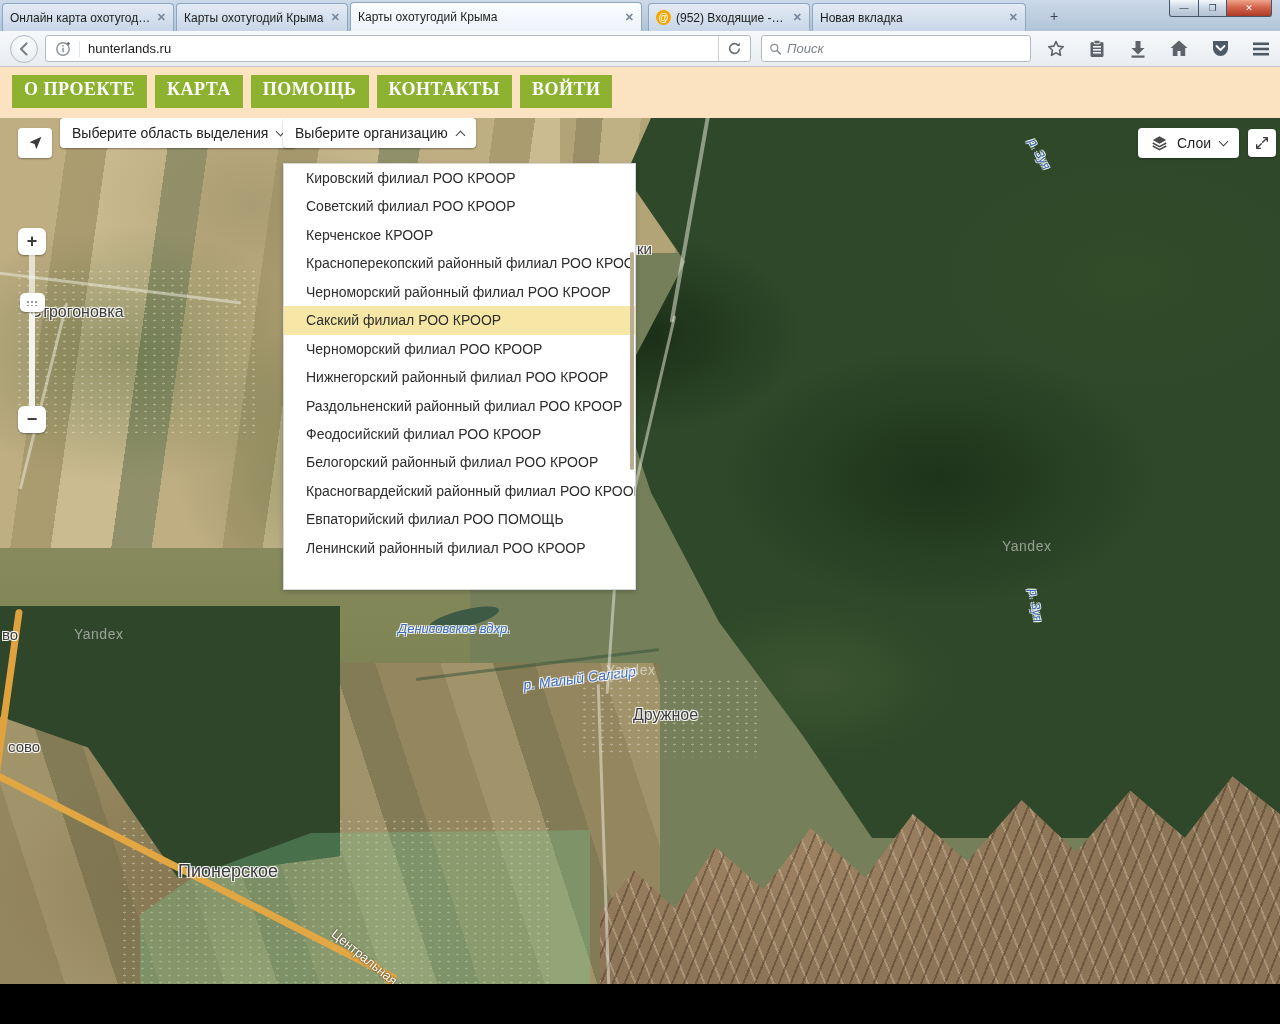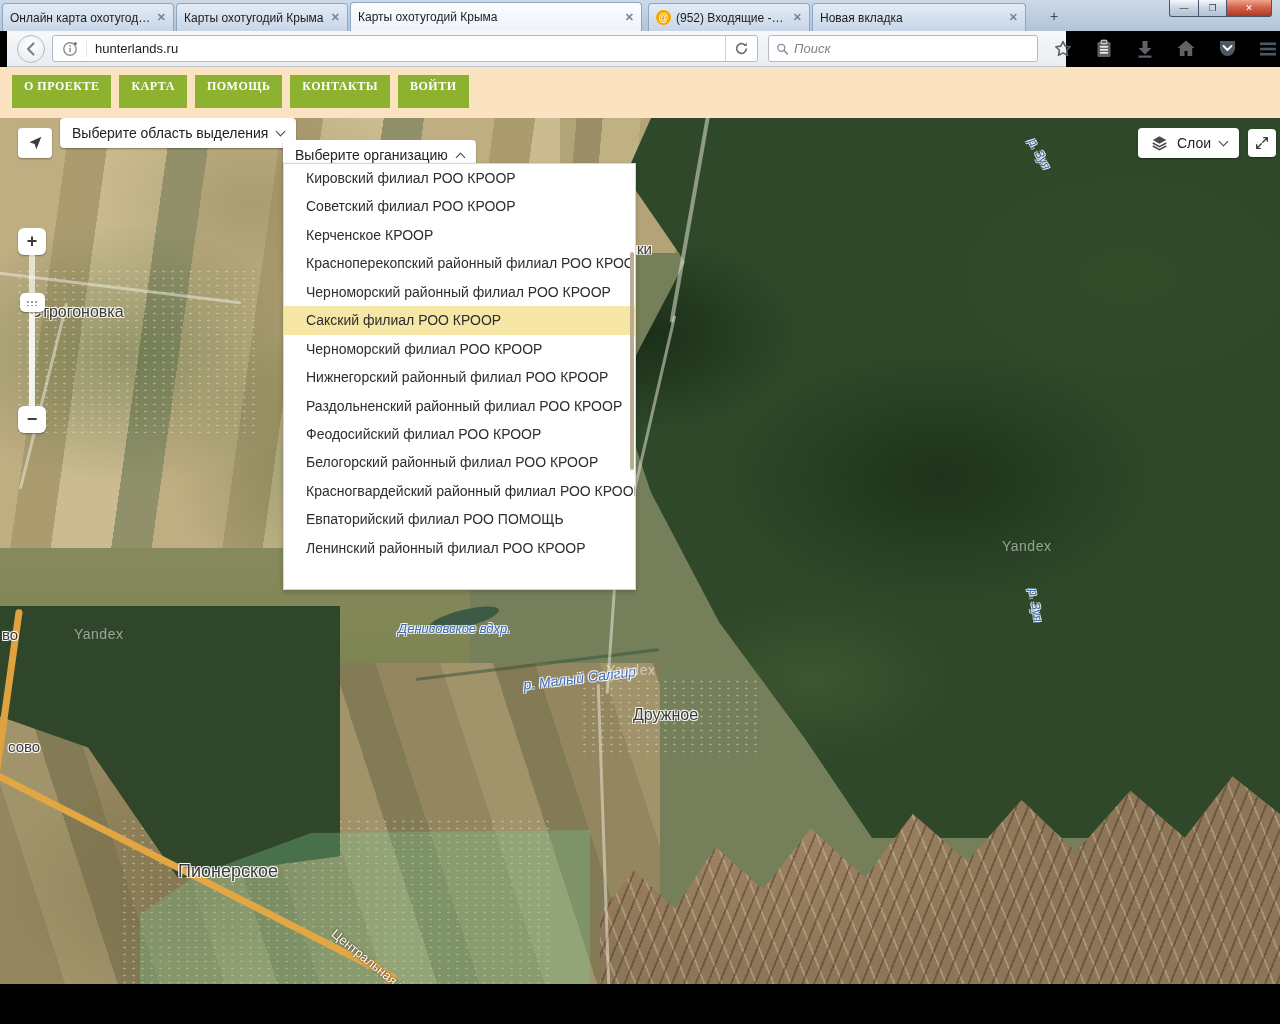--- a/index.html
+++ b/index.html
@@ -22,21 +22,21 @@
   #win-controls { position:absolute; top:0; right:8px; z-index:5; display:flex; }
   .winbtn { height:17px; border:1px solid #44566c; border-top:none;
     background:linear-gradient(#f4f8fc,#ccd7e4 45%,#b2c1d3); font-size:9px; color:#2d3a48;
     display:flex; align-items:center; justify-content:center; }
   .winbtn.min { width:30px; border-radius:0 0 0 3px; }
   .winbtn.max { width:28px; border-left:none; }
   .winbtn.close { width:45px; border-left:none; border-radius:0 0 3px 0; color:#fff;
     background:linear-gradient(#f0a58c,#d4644d 45%,#ad3a24); }
 
   
-  #toolbar { position:absolute; left:7px; top:31px; width:1059px; height:36px;
+  #toolbar { position:absolute; left:0; top:31px; width:1280px; height:36px;
     background:linear-gradient(#f6f8fa,#e9edf1); border-bottom:1px solid #c3c9cf;
     display:flex; align-items:center; padding:0 10px; }
   #back-btn { width:28px; height:28px; border-radius:50%; border:1px solid #b4bac1;
     background:radial-gradient(circle at 50% 35%, #ffffff, #e4e9ee); flex:none;
     display:flex; align-items:center; justify-content:center; }
   #urlbar { width:706px; height:27px; margin-left:7px; background:#fff; border:1px solid #b4bac1;
     border-radius:3px; display:flex; align-items:center; flex:none; }
   #urlbar .info-wrap { width:34px; display:flex; justify-content:center; border-right:1px solid #e2e5e9; flex:none; }
   #url-text { font-size:13px; color:#1a1a1a; padding-left:8px; flex:1; }
   #reload-seg { width:32px; align-self:stretch; border-left:1px solid #ccd1d7;
@@ -46,21 +46,21 @@
   #searchbar input { border:none; outline:none; width:100%; font-size:13px; margin-left:5px;
     font-family:"Liberation Sans",sans-serif; background:transparent; }
   #searchbar input::placeholder { font-style:italic; color:#7d838a; }
   #toolbar-icons { display:flex; align-items:center; margin-left:14px; gap:19px; }
   .tb-icon { width:22px; height:22px; display:flex; align-items:center; justify-content:center; }
 
   
   #sitenav { position:absolute; left:0; top:67px; width:1280px; height:51px; background:#fbe2c1;
     display:flex; align-items:flex-start; gap:8px; padding:8px 0 0 12px; }
   .nav-btn { background:#8cb22f; color:#fff; font-family:"Liberation Serif", serif; font-weight:bold;
-    font-size:12px; height:33px; padding:4px 12px 0; letter-spacing:.5px; }
+    font-size:18px; height:33px; padding:4px 12px 0; letter-spacing:.5px; }
 
   
   #map { position:absolute; left:0; top:118px; width:1280px; height:866px; overflow:hidden; background:#75805a; }
   #map .layer { position:absolute; }
   .m-band { left:0; top:380px; width:470px; height:220px; background:linear-gradient(180deg,#8a8c60,#7a824f); }
   .m-fields-top { left:420px; top:0; width:310px; height:135px;
     background:repeating-linear-gradient(95deg,#b3a478 0 46px,#9b8f68 46px 72px,#c0b185 72px 110px); }
   .m-fields-tl { left:0; top:0; width:560px; height:430px;
     background:
       radial-gradient(220px 160px at 70% 82%, rgba(70,95,50,.5), transparent),
@@ -119,21 +119,21 @@
 
   
   .mapbtn { position:absolute; background:#fff; border-radius:4px; box-shadow:0 1px 2px rgba(0,0,0,.35);
     height:30px; display:flex; align-items:center; font-size:14px; color:#222; padding:0 12px; }
   .chev { width:7px; height:7px; border-right:1.6px solid #444; border-bottom:1.6px solid #444;
     display:inline-block; margin-left:9px; }
   .chev.down { transform:rotate(45deg); margin-top:-4px; }
   .chev.up { transform:rotate(-135deg); margin-top:5px; }
   #geo-btn { left:18px; top:10px; width:34px; padding:0; justify-content:center; }
   #area-btn { left:60px; top:0; }
-  #org-btn { left:283px; top:22px; }
+  #org-btn { left:283px; top:0; }
   #layers-btn { right:41px; top:10px; }
   #fs-btn { right:4px; top:11px; width:28px; height:28px; padding:0; justify-content:center; }
   #org-dropdown { position:absolute; left:283px; top:45px; width:353px; height:427px; background:#fff;
     border:1px solid #d6d6d6; box-shadow:0 2px 5px rgba(0,0,0,.2); }
   #org-dropdown ul { list-style:none; }
   #org-dropdown li { height:28.45px; line-height:28.45px; padding-left:22px; font-size:14px; color:#2d2d2d;
     white-space:nowrap; overflow:hidden; }
   #org-dropdown li.hl { background:#f7e7a6; }
   #dd-scroll { position:absolute; right:1px; top:88px; width:4px; height:218px; background:#b9ad93; border-radius:2px; }
   #zoom-in,#zoom-out { position:absolute; left:18px; width:28px; height:27px; background:#fff; border-radius:6px;

